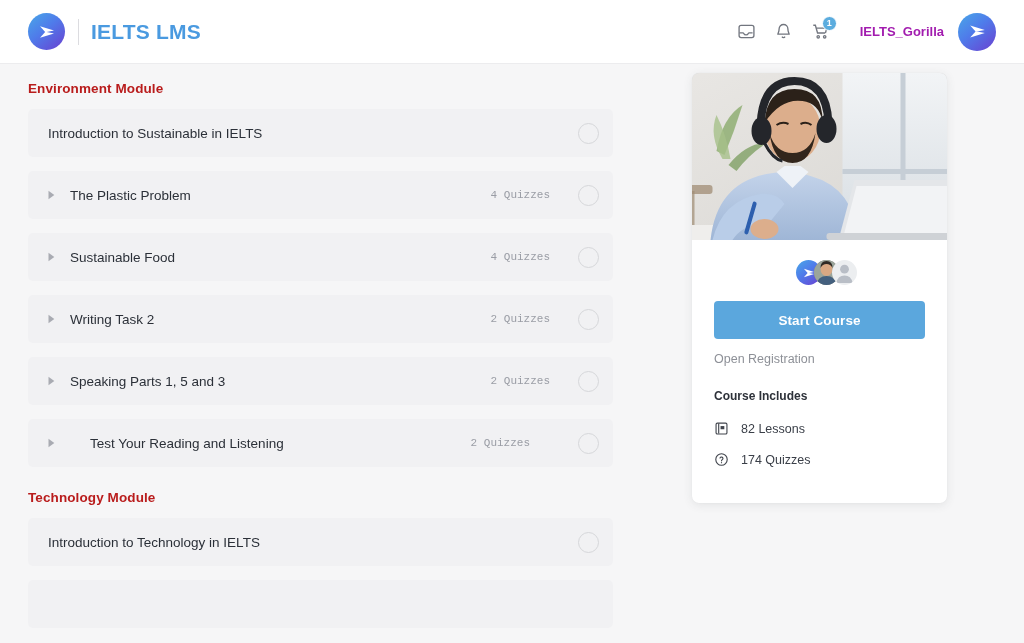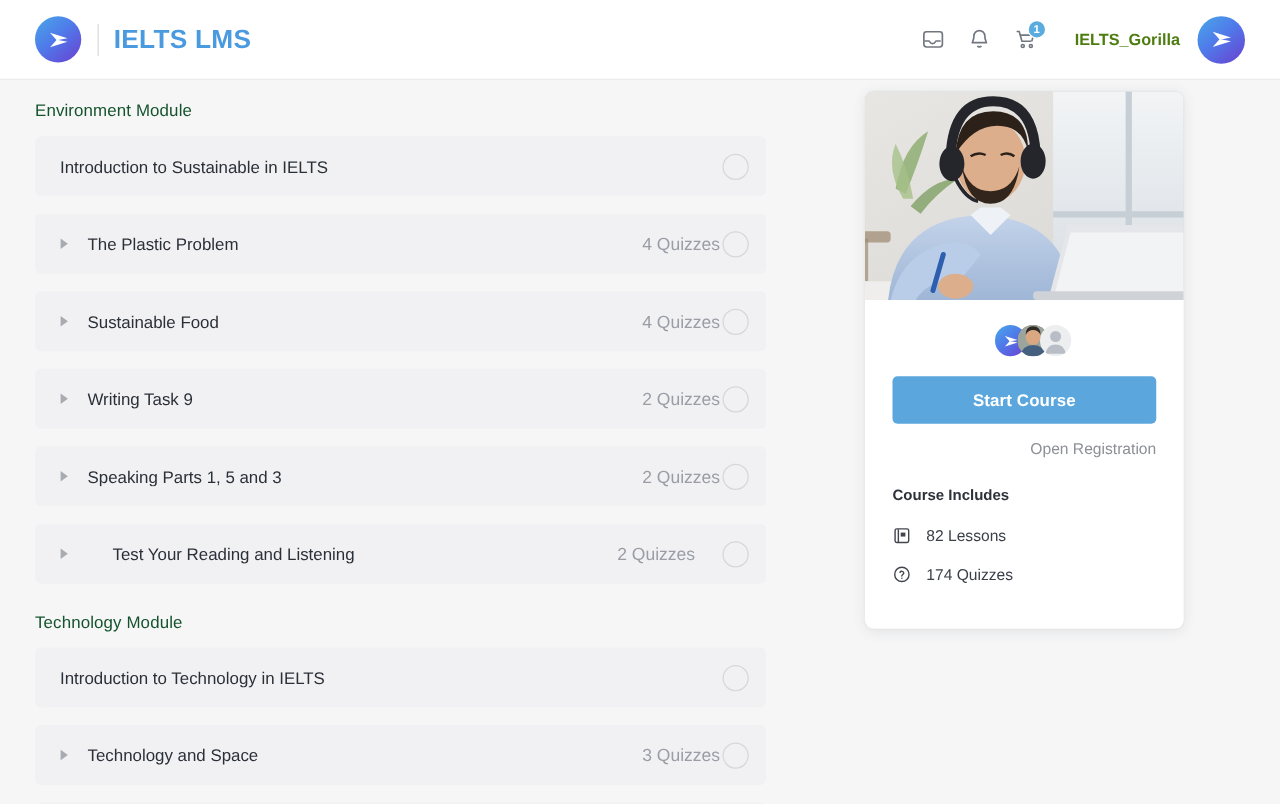--- a/index.html
+++ b/index.html
@@ -69,21 +69,21 @@
     color: #ffffff;
     font-size: 9px;
     font-weight: bold;
     display: flex; align-items: center; justify-content: center;
     line-height: 1;
     border: 1.5px solid #ffffff;
   }
   .username {
     font-size: 13px;
     font-weight: bold;
-    color: #4d7c0f;
+    color: #a21caf;
     margin: 0 14px 0 22px;
     white-space: nowrap;
   }
   .avatar-top {
     width: 38px; height: 38px;
     border-radius: 50%;
     background: linear-gradient(140deg, #49a8e8 0%, #4f7bea 45%, #6a3fd0 100%);
     display: flex; align-items: center; justify-content: center;
     flex: none;
   }
@@ -101,22 +101,22 @@
     flex: none;
   }
   .right-col {
     flex: 1;
     padding: 9px 33px 0 20px;
   }
 
   
   .module-title {
     font-size: 13.5px;
-    font-weight: normal;
-    color: #14532d;
+    font-weight: bold;
+    color: #b91c1c;
     margin: 0 0 13px 0;
     letter-spacing: 0.1px;
   }
   .module-title.second { margin-top: 23px; }
 
   .lesson-row {
     height: 48px;
     background: #f1f1f3;
     border-radius: 5px;
     display: flex;
@@ -141,24 +141,25 @@
     font-size: 13.5px;
     color: #2b3038;
     flex: 1;
     white-space: nowrap;
     overflow: hidden;
     text-overflow: ellipsis;
   }
   .lesson-row.topic .lesson-label { margin-left: 10px; }
 
   .quiz-count {
-    font-size: 14px;
+    font-size: 11px;
     color: #9a9da5;
-    margin-right: 2px;
+    margin-right: 28px;
     white-space: nowrap;
+    font-family: Liberation Mono, monospace;
   }
   .status-circle {
     width: 21px; height: 21px;
     border-radius: 50%;
     border: 1.6px solid #d6d7da;
     background: transparent;
     flex: none;
     cursor: pointer;
   }
 
@@ -208,21 +209,21 @@
     border: none;
     border-radius: 4px;
     color: #ffffff;
     font-family: "Liberation Sans", sans-serif;
     font-size: 13.5px;
     font-weight: bold;
     cursor: pointer;
     letter-spacing: 0.1px;
   }
   .open-reg {
-    text-align: right;
+    text-align: left;
     font-size: 12.5px;
     color: #8d9097;
     margin-top: 13px;
   }
   .includes-title {
     font-size: 12px;
     font-weight: bold;
     color: #2d3139;
     margin: 23px 0 10px 0;
   }
@@ -331,21 +332,21 @@
       <span class="quiz-count">4 Quizzes</span>
       <span class="status-circle"></span>
     </div>
 
     <div class="lesson-row topic" style="width:585px;">
       <span class="expander">
         <svg width="9" height="10" viewBox="0 0 9 10">
             <path d="M1.5 0.8 L7.3 5 L1.5 9.2 Z" fill="#a9abb2"></path>
           </svg>
       </span>
-      <span class="lesson-label">Writing Task 9</span>
+      <span class="lesson-label">Writing Task 2</span>
       <span class="quiz-count">2 Quizzes</span>
       <span class="status-circle"></span>
     </div>
 
     <div class="lesson-row topic" style="width:585px;">
       <span class="expander">
         <svg width="9" height="10" viewBox="0 0 9 10">
             <path d="M1.5 0.8 L7.3 5 L1.5 9.2 Z" fill="#a9abb2"></path>
           </svg>
       </span>
@@ -366,30 +367,20 @@
     </div>
 
     <div class="module-title second">Technology Module</div>
 
     <div class="lesson-row" style="width:585px;">
       <span class="lesson-label">Introduction to Technology in IELTS</span>
       <span class="quiz-count"></span>
       <span class="status-circle"></span>
     </div>
 
-    <div class="lesson-row topic" style="width:585px;">
-      <span class="expander">
-        <svg width="9" height="10" viewBox="0 0 9 10">
-            <path d="M1.5 0.8 L7.3 5 L1.5 9.2 Z" fill="#a9abb2"></path>
-          </svg>
-      </span>
-      <span class="lesson-label">Technology and Space</span>
-      <span class="quiz-count">3 Quizzes</span>
-      <span class="status-circle"></span>
-    </div>
 
     <div class="lesson-row topic" style="width:585px;">
 
       <span class="lesson-label"></span>
       <span class="quiz-count"></span>
 
     </div>
 
   </div>
 

